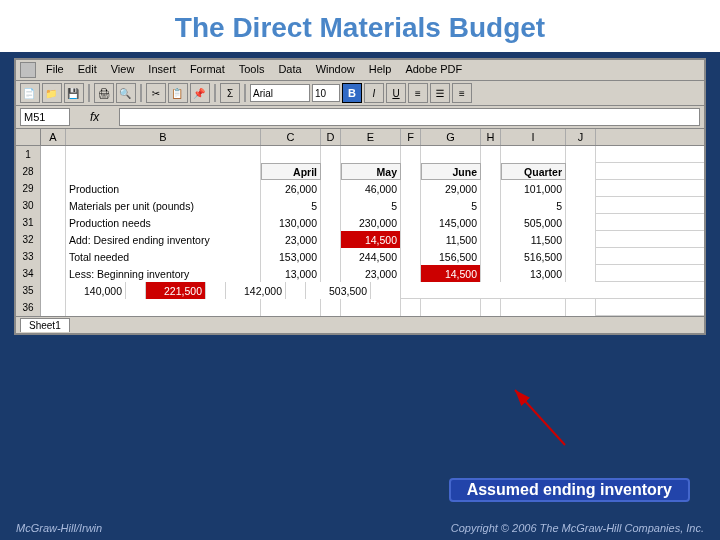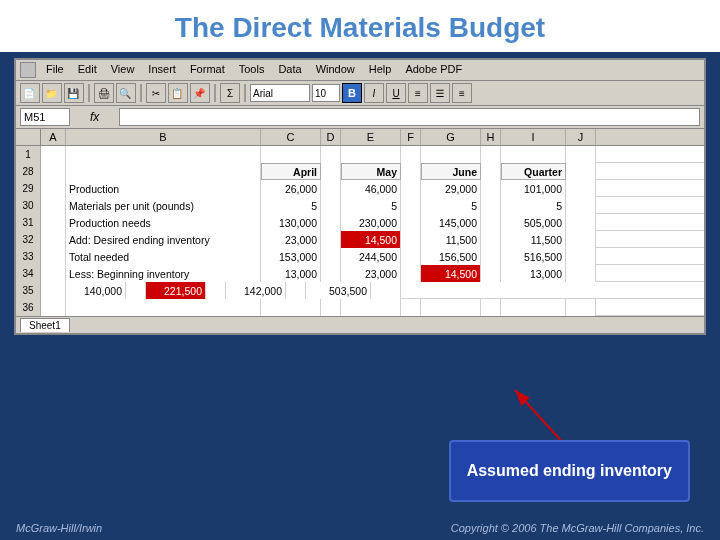--- a/index.html
+++ b/index.html
@@ -259,21 +259,21 @@
     
     .callout-container {
       position: absolute;
       bottom: 38px;
       right: 30px;
     }
 
     .callout-box {
       background: #2244aa;
       border: 2px solid #4466cc;
-      padding: 20px 16px;
+      padding: 1px 16px;
       border-radius: 4px;
     }
 
     .callout-text {
       color: white;
       font-size: 16px;
       font-weight: bold;
       font-family: Arial, sans-serif;
     }
 

